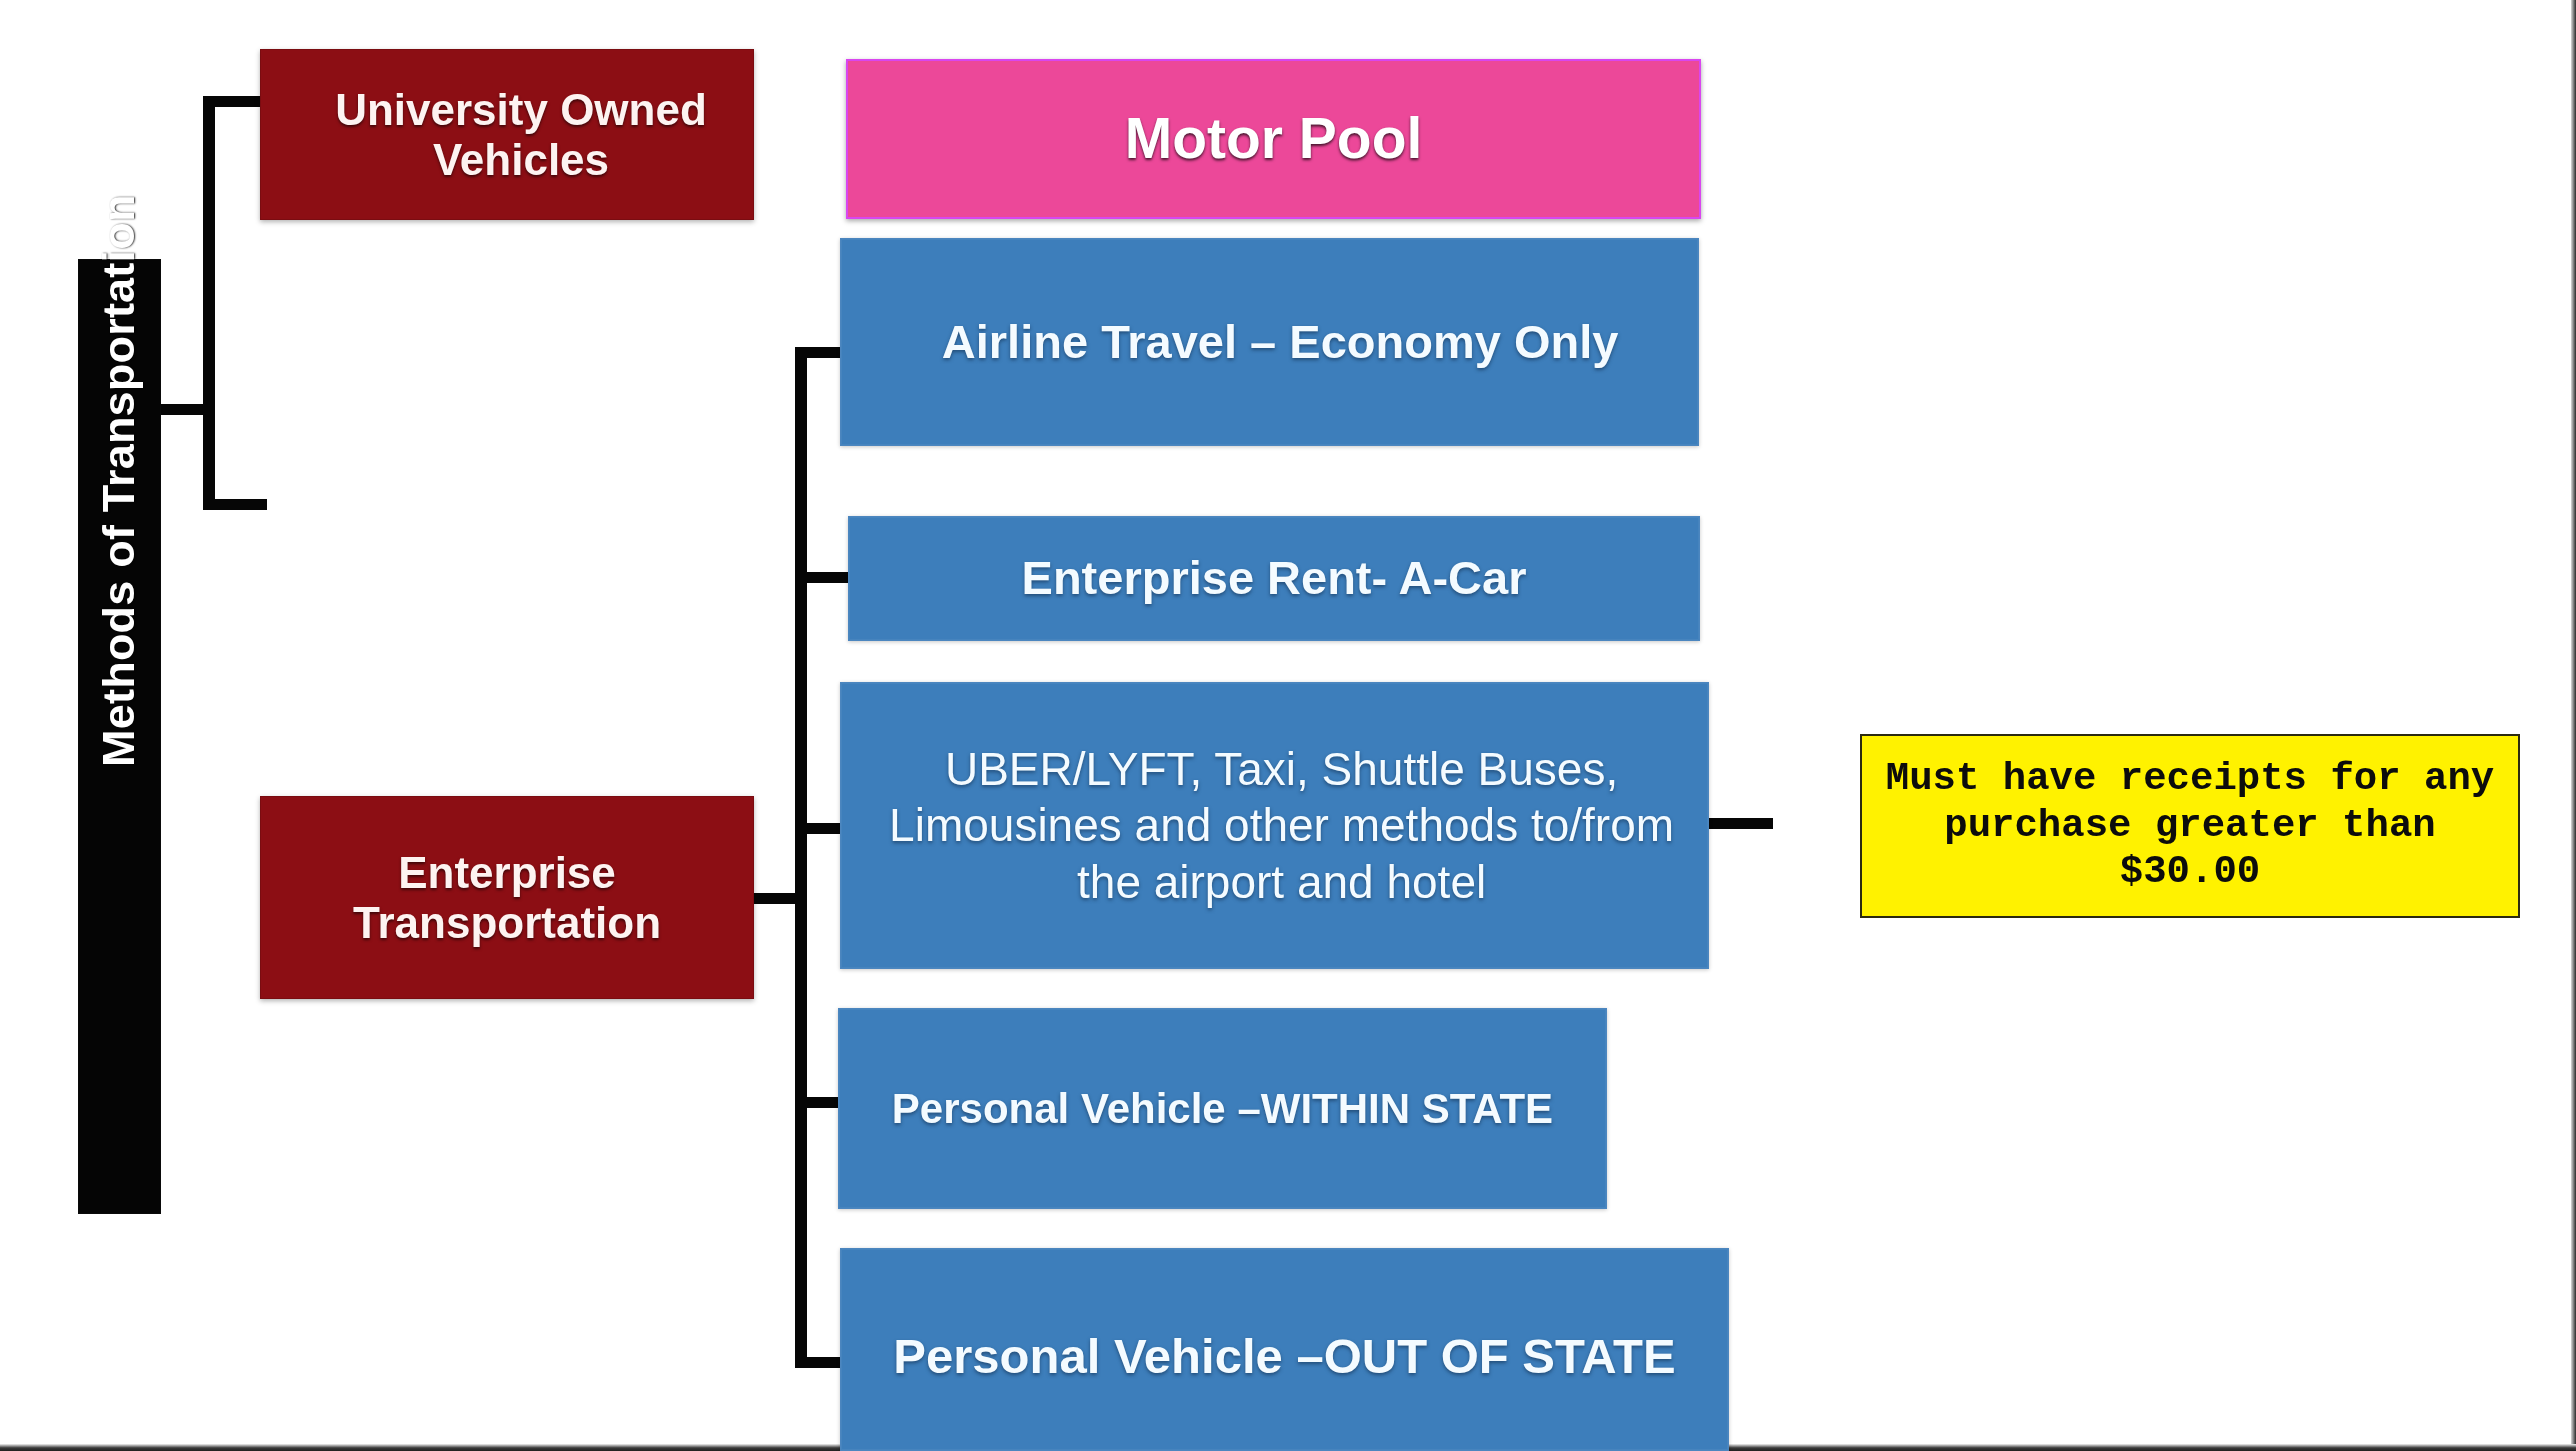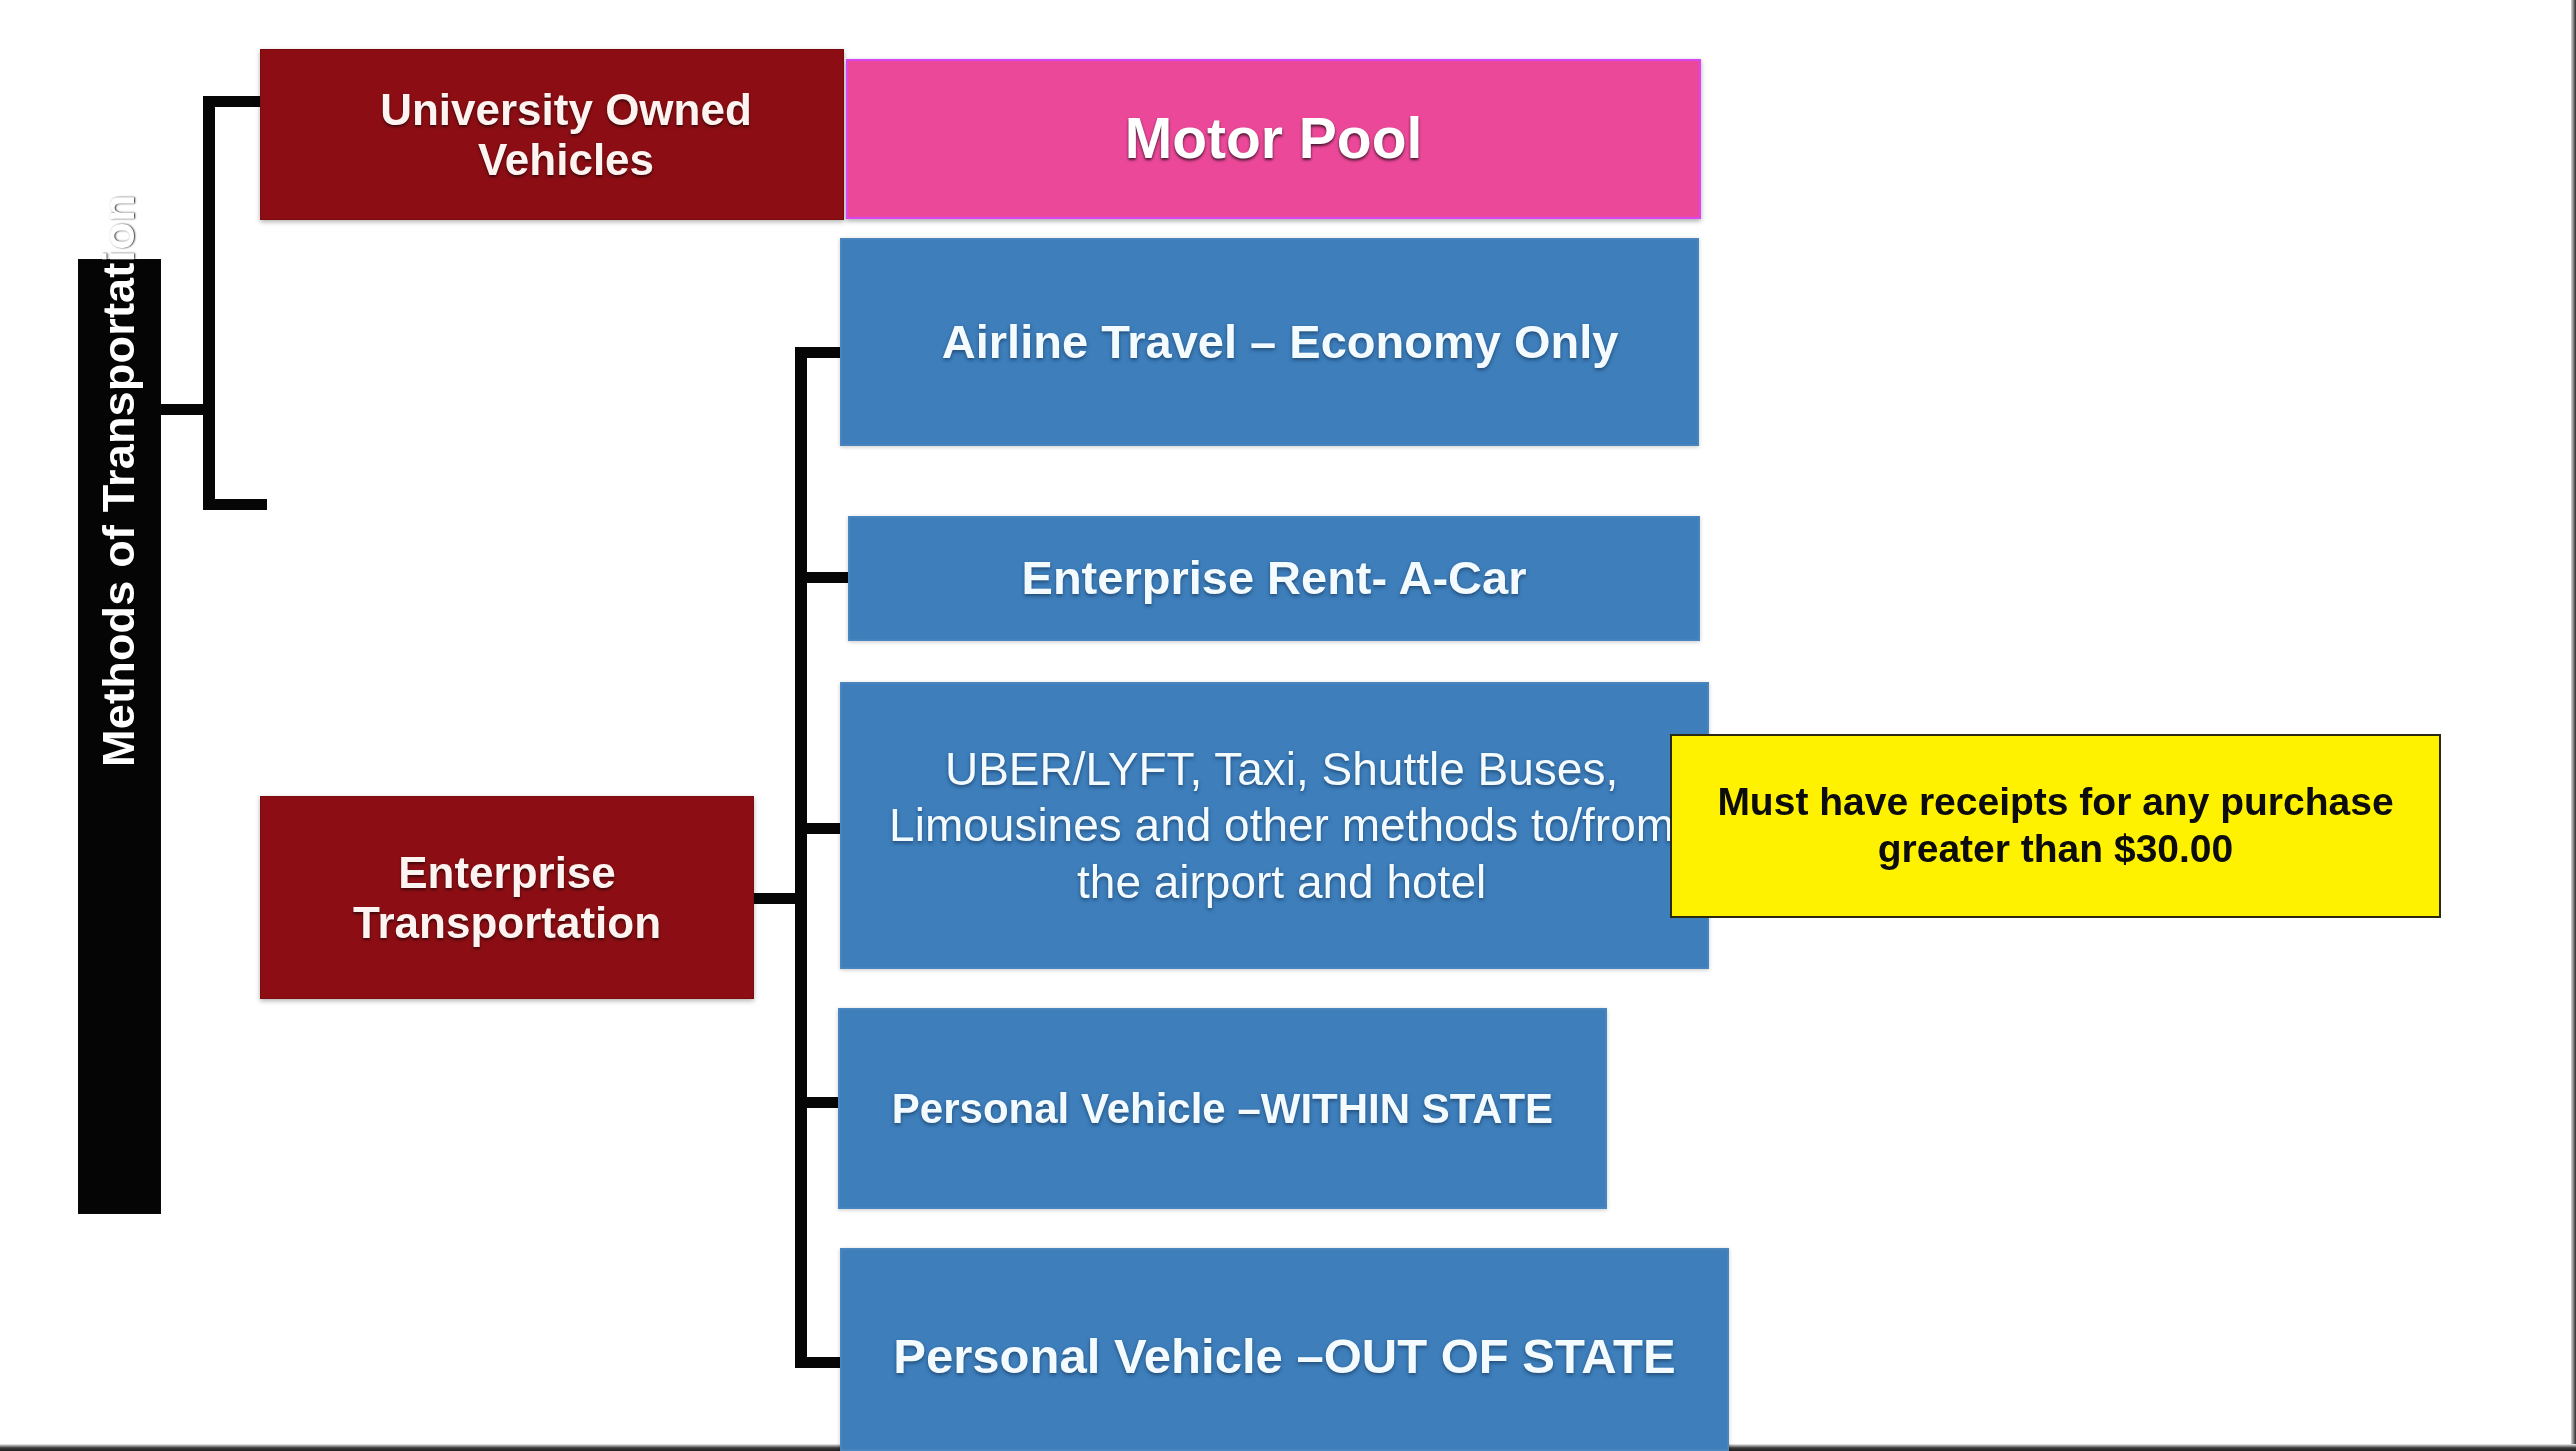--- a/index.html
+++ b/index.html
@@ -78,21 +78,21 @@
   .node-red {
     background: #8C0E14;
     border: 1px solid #7a0c11;
     box-shadow: 0 2px 4.9px rgba(0,0,0,0.30);
   }
   .node-red .label {
     color: #fdf3f1;
     font-weight: bold;
     text-shadow: 0 2px 2.9px rgba(0,0,0,0.55);
   }
-  #node-university { left: 260px; top: 49px;  width: 584px; height: 171px; padding-left: 28px; }
+  #node-university { left: 260px; top: 49px;  width: 494px; height: 171px; padding-left: 28px; }
   #node-university .label { font-size: 44px; }
   #node-commercial { left: 260px; top: 796px; width: 494px; height: 203px; }
   #node-commercial .label { font-size: 44px; }
 
   
   .node-black {
     background: #ec4899;
     border: 2px solid #d946ef;
     box-shadow: 0 2px 4.9px rgba(0,0,0,0.35);
   }
@@ -128,21 +128,21 @@
   
   .node-yellow {
     background: #FFF200;
     border: 2px solid #2b2a10;
   }
   .node-yellow .label {
     color: #0c0c0c;
     font-weight: bold;
     line-height: 1.2;
   }
-  #node-receipts { left: 1670px; top: 734px; width: 771px; height: 184px; }
+  #node-receipts { left: 1860px; top: 734px; width: 660px; height: 184px; font-family: Liberation Mono, monospace; }
   #node-receipts .label { font-size: 39px; }
 
   
   .conn {
     position: absolute;
     background: #060606;
     z-index: 1;
   }
   .conn-h { height: 10.7px; }
   .conn-v { width: 11.7px; }

